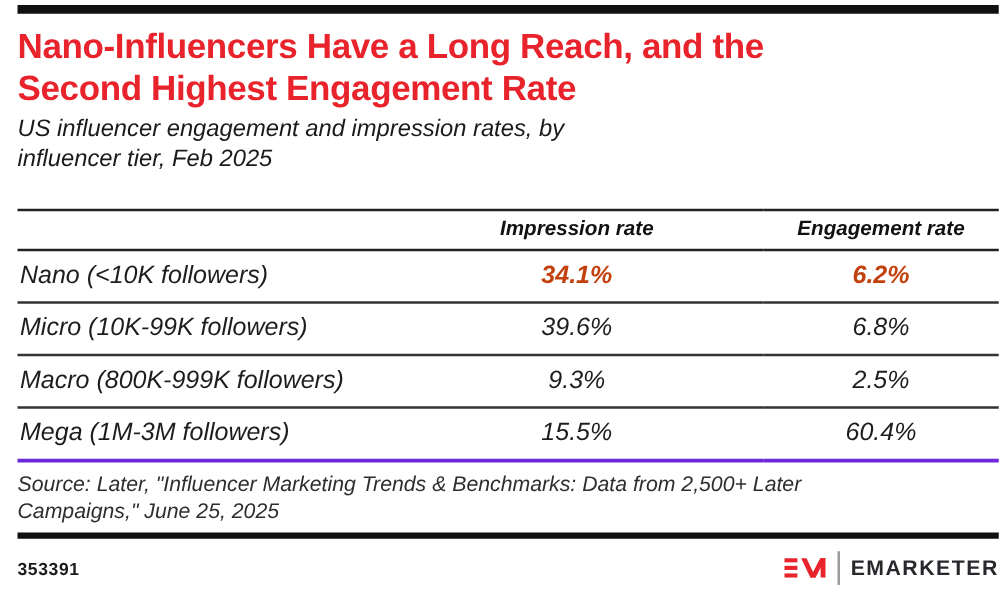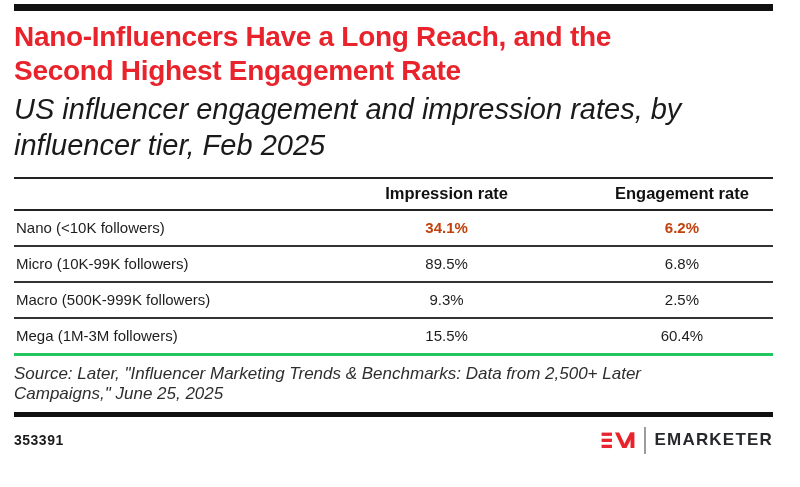--- a/index.html
+++ b/index.html
@@ -5,71 +5,72 @@
   * { margin: 0; padding: 0; box-sizing: border-box; }
   html, body { background: #ffffff; }
   body {
     width: 800px; height: 487px;
     font-family: "Liberation Sans", sans-serif;
     color: #1a1a1a;
     overflow: hidden;
   }
   .canvas {
     width: 800px; height: 385px;
-    padding: 4px 27px 0 14px;
+    padding: 4px 1px 0 14px;
     background: #ffffff;
   }
   .top-rule {
     height: 7px; background: #111111; width: 100%;
   }
   .title {
     margin-top: 9px;
     color: #e8232b;
     font-weight: 700;
     font-size: 28px;
     line-height: 1.2;
     letter-spacing: -0.3px;
   }
   .subtitle {
     margin-top: 5px;
     font-style: italic;
-    font-size: 29px;
+    font-size: 19px;
     line-height: 1.24;
     color: #1a1a1a;
     font-weight: 400;
   }
   table.data {
-    margin-top: 13px;
+    margin-top: 28px;
     width: 100%;
     border-collapse: collapse;
     border-top: 2px solid #222222;
+    font-style: italic;
   }
   table.data col.c-tier { width: 38%; }
   table.data col.c-imp  { width: 38%; }
   table.data col.c-eng  { width: 24%; }
   table.data th {
     font-size: 16.5px;
     font-weight: 700;
     text-align: center;
     padding: 5px 2px 6px 2px;
     border-bottom: 2px solid #222222;
     color: #111111;
     white-space: nowrap;
   }
   table.data th.tier-h { text-align: left; }
   table.data td {
-    font-size: 15px;
+    font-size: 20px;
     padding: 8px 2px 9px 2px;
     border-bottom: 2px solid #333333;
     text-align: center;
     color: #1d1d1d;
     white-space: nowrap;
   }
   table.data td.tier { text-align: left; }
-  table.data tr:last-child td { border-bottom: 3px solid #22c55e; }
+  table.data tr:last-child td { border-bottom: 3px solid #6d28d9; }
   table.data td.hl { color: #c2410c; font-weight: 700; }
   .source {
     margin-top: 8px;
     font-style: italic;
     font-size: 17px;
     line-height: 1.2;
     color: #2e2e2e;
   }
   .footer-rule {
     margin-top: 7px;
@@ -133,25 +134,25 @@
       </tr>
     </thead>
     <tbody>
       <tr>
         <td class="tier">Nano (&lt;10K followers)</td>
         <td class="hl">34.1%</td>
         <td class="hl">6.2%</td>
       </tr>
       <tr>
         <td class="tier">Micro (10K-99K followers)</td>
-        <td>89.5%</td>
+        <td>39.6%</td>
         <td>6.8%</td>
       </tr>
       <tr>
-        <td class="tier">Macro (500K-999K followers)</td>
+        <td class="tier">Macro (800K-999K followers)</td>
         <td>9.3%</td>
         <td>2.5%</td>
       </tr>
       <tr>
         <td class="tier">Mega (1M-3M followers)</td>
         <td>15.5%</td>
         <td>60.4%</td>
       </tr>
     </tbody>
   </table>

